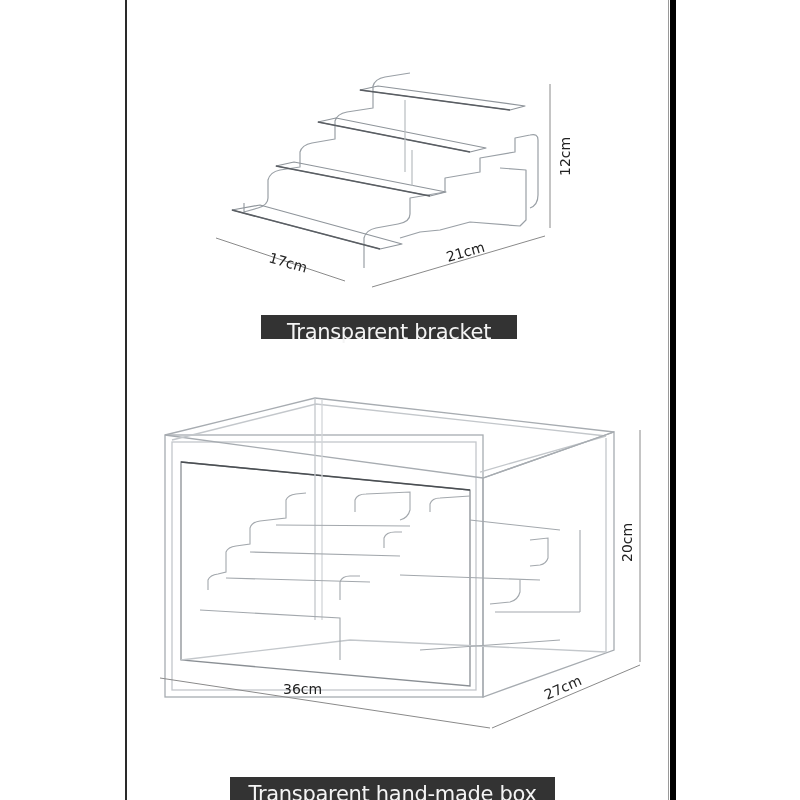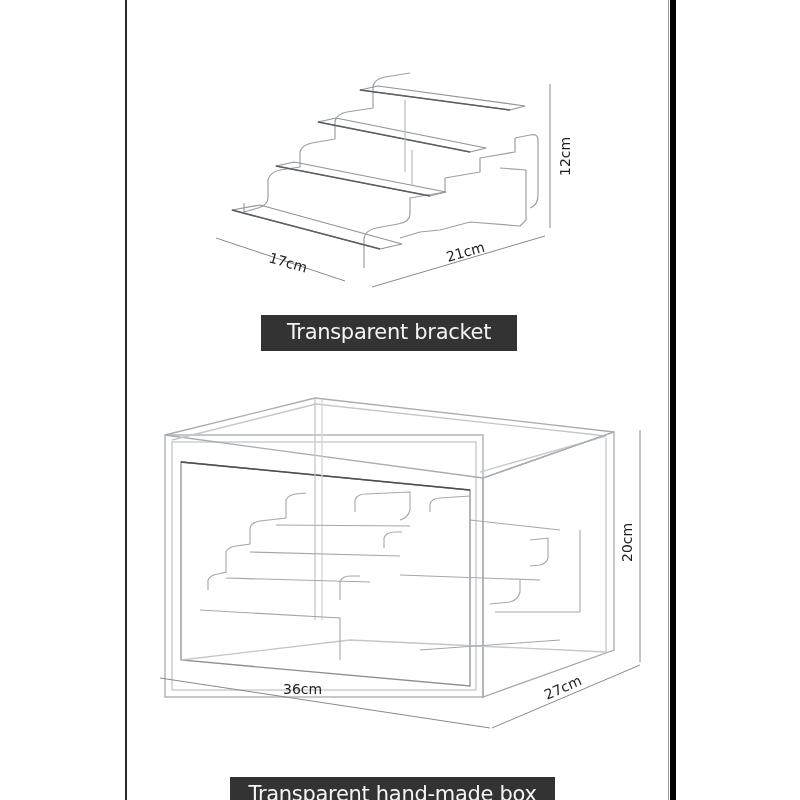--- a/index.html
+++ b/index.html
@@ -4,21 +4,21 @@
 <style>
   html, body { margin: 0; padding: 0; background: #ffffff; }
   body { width: 800px; height: 800px; position: relative; overflow: hidden;
          font-family: "DejaVu Sans", "Liberation Sans", sans-serif; }
   .frame-line-left { position: absolute; left: 125px; top: 0; width: 2px; height: 800px; background: #2a2a2a; }
   .frame-line-right { position: absolute; left: 670px; top: 0; width: 6px; height: 800px; background: #000000; }
   .frame-line-right-shadow { position: absolute; left: 668px; top: 0; width: 1px; height: 800px; background: #9a9a9a; }
   .illus { position: absolute; left: 0; top: 0; width: 800px; height: 800px; }
   .label-box { position: absolute; background: #333333; color: #f4f4f4; text-align: center;
                font-family: "DejaVu Sans", sans-serif; font-size: 21px; letter-spacing: -0.3px; }
-  .label-bracket { left: 261px; top: 315px; width: 256px; height: 36px; line-height: 35px; }
+  .label-bracket { left: 261px; top: 315px; width: 256px; height: 24px; line-height: 35px; }
   .label-box2 { left: 230px; top: 733px; width: 325px; height: 36px; line-height: 35px; margin-top: 44px; }
   .dim { font-family: "DejaVu Sans", sans-serif; font-size: 14px; fill: #222222; }
 </style>
 </head>
 <body>
 
 <div class="frame-line-left"></div>
 <div class="frame-line-right-shadow"></div>
 <div class="frame-line-right"></div>
 

